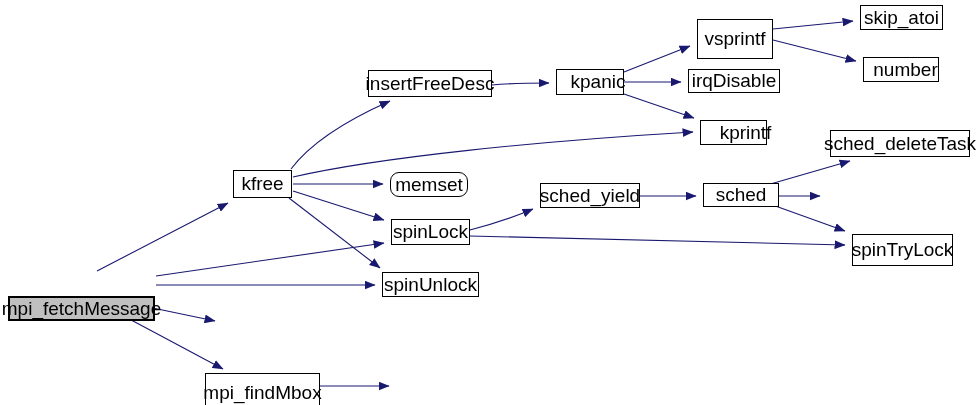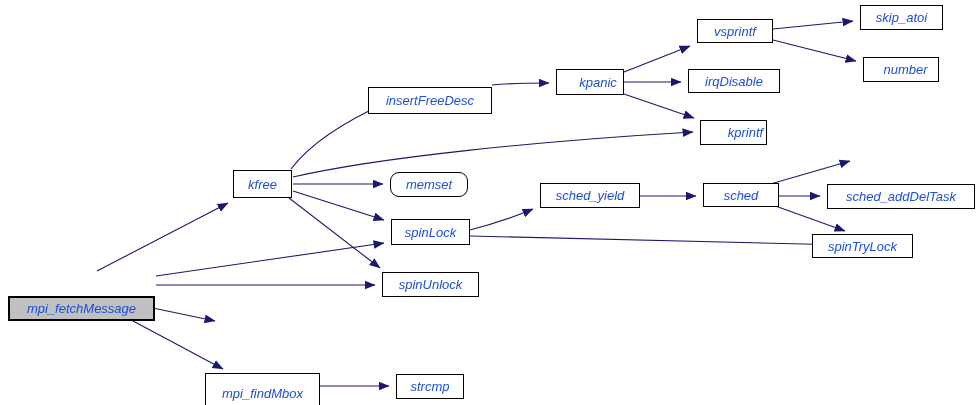--- a/index.html
+++ b/index.html
@@ -15,29 +15,28 @@
     position: absolute;
     left: 0; top: 0;
     width: 979px; height: 405px;
     z-index: 1;
   }
   .node {
     position: absolute;
     box-sizing: border-box;
     border: 1px solid #000000;
     background: #ffffff;
-    color: #1d4ed8;
-    font-size: 13px;
+    color: #000000;
+    font-size: 19px;
     display: flex;
     align-items: center;
     justify-content: center;
     white-space: nowrap;
     z-index: 2;
     cursor: pointer;
-    font-style: italic;
   }
   .node.root {
     background: #c0c0c0;
     border-width: 2px;
     cursor: default;
     margin-top: 24px;
   }
 </style>
 </head>
 <body>
@@ -70,30 +69,29 @@
     <path d="M470,236 L845,245" marker-end="url(#arrow)"></path>
     <path d="M640,196 L696,196" marker-end="url(#arrow)"></path>
     <path d="M767,185 L850,161" marker-end="url(#arrow)"></path>
     <path d="M767,196 L820,196" marker-end="url(#arrow)"></path>
     <path d="M767,203 L845,231" marker-end="url(#arrow)"></path>
     <path d="M320,386 L389,386" marker-end="url(#arrow)"></path>
   </svg>
 
   <div class="node root" style="left:8px;   top:272px; width:147px; height:25px;">mpi_fetchMessage</div>
   <div class="node" style="left:233px; top:170px; width:59px;  height:28px;text-align:right;">kfree</div>
-  <div class="node" style="left:368px; top:70px;  width:124px; height:27px;margin-top:17px;">insertFreeDesc</div>
+  <div class="node" style="left:368px; top:70px;  width:124px; height:27px;">insertFreeDesc</div>
   <div class="node" style="left:556px; top:69px;  width:68px;  height:26px;padding-left:16px;">kpanic</div>
-  <div class="node" style="left:697px; top:19px;  width:76px;  height:24px;">vsprintf</div>
+  <div class="node" style="left:697px; top:19px;  width:76px;  height:40px;">vsprintf</div>
   <div class="node" style="left:860px; top:5px;   width:83px;  height:25px;">skip_atoi</div>
   <div class="node" style="left:863px; top:57px;  width:76px;  height:25px;padding-left:9px;">number</div>
   <div class="node" style="left:688px; top:69px;  width:92px;  height:24px;">irqDisable</div>
   <div class="node" style="left:700px; top:120px; width:67px;  height:25px;padding-left:24px;">kprintf</div>
   <div class="node" style="left:390px; top:172px; width:78px;  height:25px;border-radius:9px;">memset</div>
   <div class="node" style="left:540px; top:183px; width:100px; height:25px;">sched_yield</div>
   <div class="node" style="left:703px; top:183px; width:76px;  height:24px;">sched</div>
-  <div class="node" style="left:827px; top:184px; width:148px; height:25px;">sched_addDelTask</div>
-  <div class="node" style="left:812px; top:234px; width:101px; height:24px;">spinTryLock</div>
+  <div class="node" style="left:830px; top:130px; width:140px; height:27px;">sched_deleteTask</div>
+  <div class="node" style="left:852px; top:234px; width:101px; height:32px;">spinTryLock</div>
   <div class="node" style="left:391px; top:219px; width:79px;  height:26px;">spinLock</div>
   <div class="node" style="left:382px; top:272px; width:97px;  height:25px;">spinUnlock</div>
   <div class="node" style="left:205px; top:373px; width:115px; height:40px;">mpi_findMbox</div>
-  <div class="node" style="left:396px; top:374px; width:68px;  height:25px;">strcmp</div>
 
 </div>
 
 </body></html>

